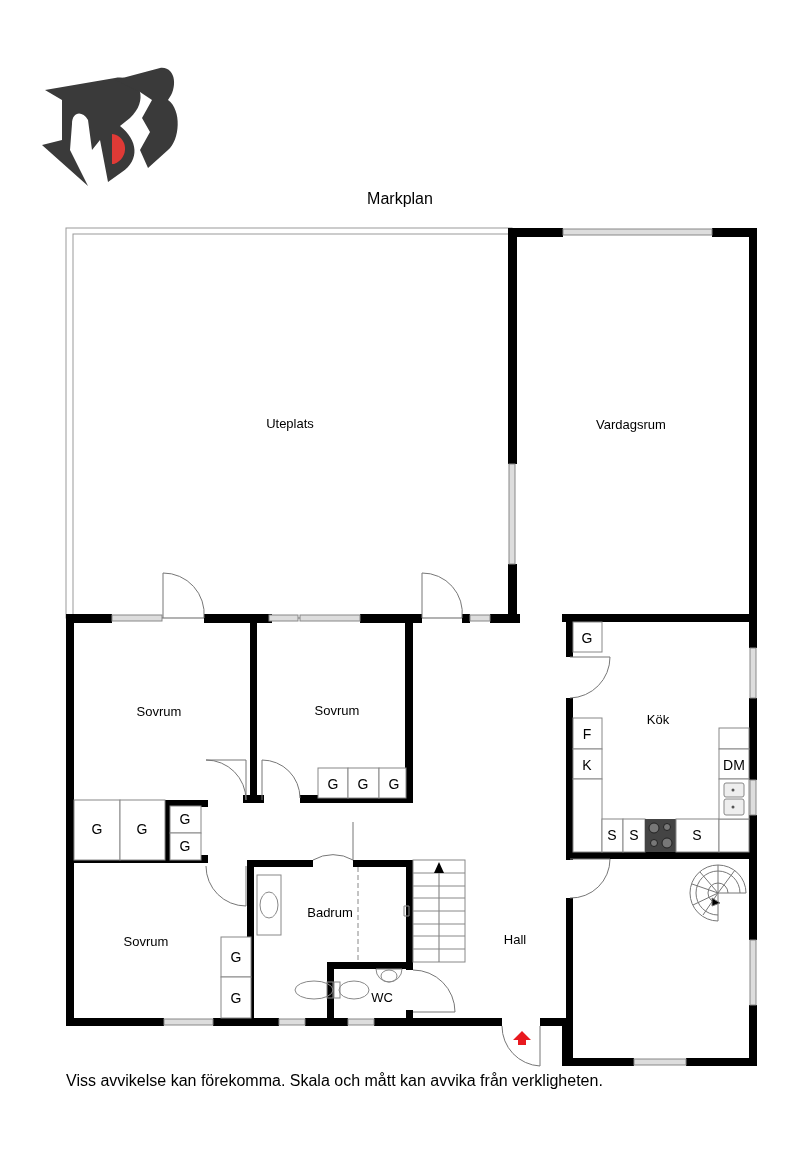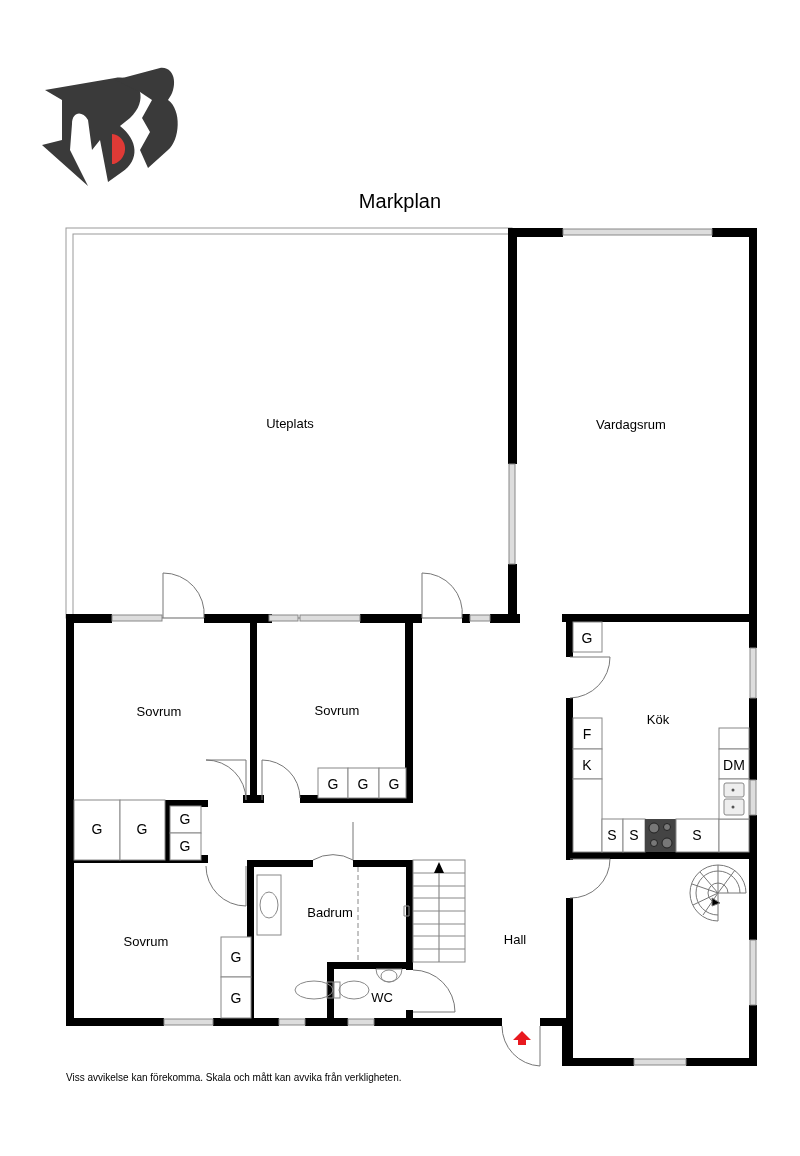--- a/index.html
+++ b/index.html
@@ -1,19 +1,19 @@
 <!DOCTYPE html>
 <html><head>
 <meta charset="utf-8">
 <style>
   html,body{margin:0;padding:0;background:#fff;}
   body{width:800px;height:1156px;position:relative;overflow:hidden;font-family:"Liberation Sans",sans-serif;color:#000;}
   #plan{position:absolute;left:0;top:0;}
-  .title{position:absolute;left:0;width:800px;top:190px;text-align:center;font-size:20px;}
-  .footer{position:absolute;left:66px;top:1072px;font-size:10px;}
+  .title{position:absolute;left:0;width:800px;top:190px;text-align:center;font-size:16px;}
+  .footer{position:absolute;left:66px;top:1072px;font-size:16px;}
   .lbl{font-family:"Liberation Sans",sans-serif;font-size:13px;fill:#000;}
   .glbl{font-family:"Liberation Sans",sans-serif;font-size:14px;fill:#000;}
   .wall{fill:#000;}
   .thin{fill:none;stroke:#999;stroke-width:1;}
   .door{fill:none;stroke:#777;stroke-width:1;}
   .win{fill:#ddd;stroke:#888;stroke-width:1;}
   .cab{fill:#fff;stroke:#888;stroke-width:1;}
 </style>
 </head>
 <body>

